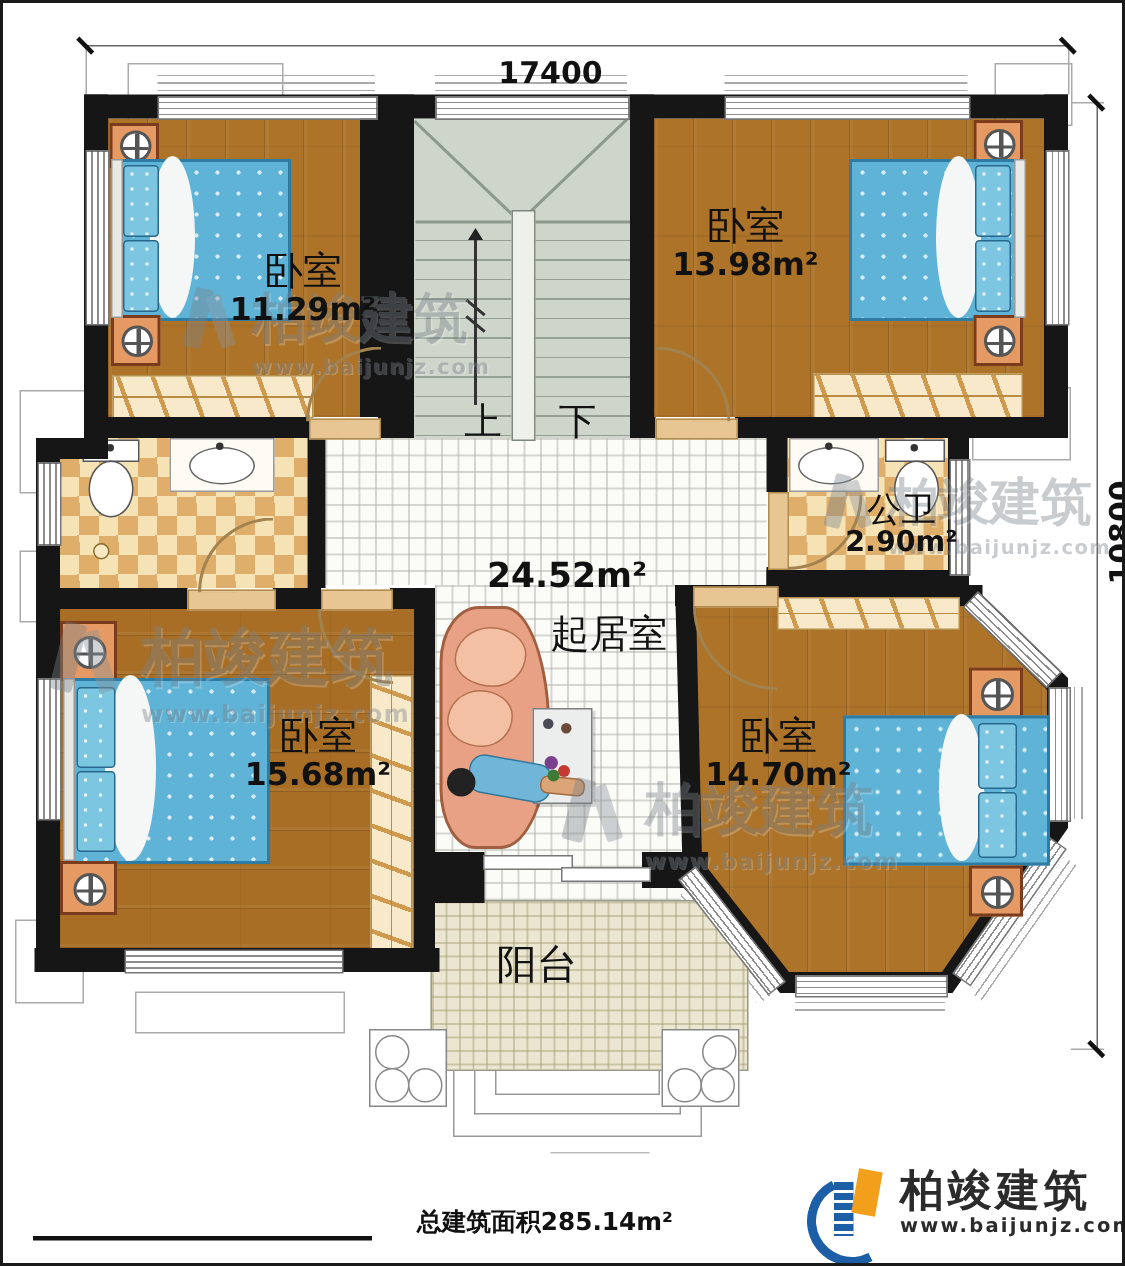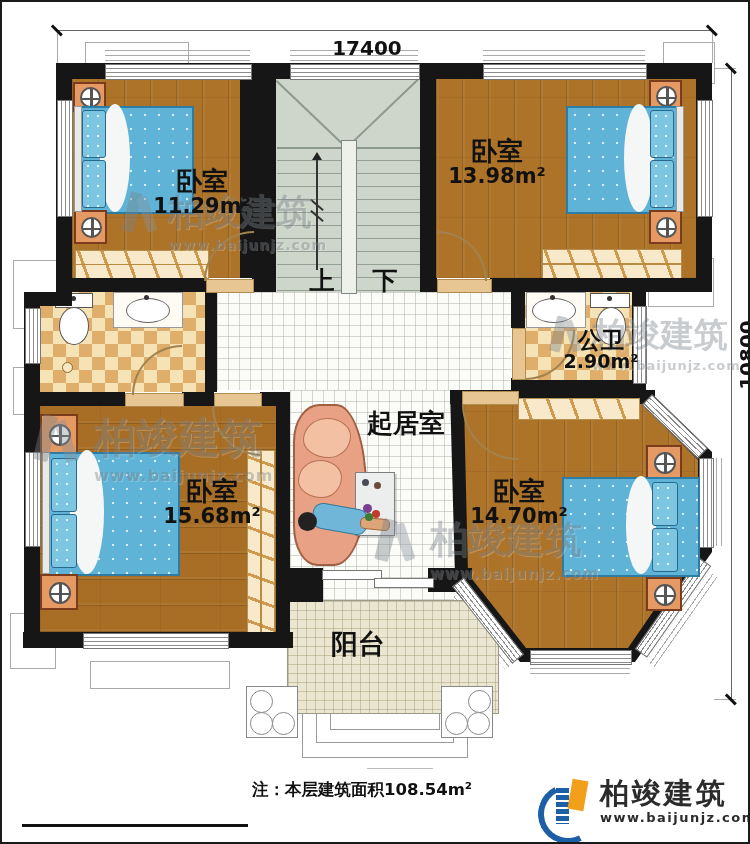--- a/index.html
+++ b/index.html
@@ -73,21 +73,21 @@
   .drain{position:absolute;border:1.5px solid #8a6a2a;border-radius:50%;background:#f8e9c4;z-index:12;}
   .sofa{position:absolute;background:#e8a184;border:2px solid #a05f41;z-index:10;
         border-radius:46% 54% 58% 42%/30% 68% 62% 32%;}
   .cushion{position:absolute;background:#f4c0a4;border:1.5px solid #b4714f;border-radius:50% 50% 46% 54%/55% 45% 55% 45%;z-index:11;}
   .column{position:absolute;background:#fff;border:1.5px solid #888;z-index:24;}
   .ccirc{position:absolute;border:1.5px solid #888;border-radius:50%;background:#fff;}
   .steps{position:absolute;background:#fff;border:1px solid #999;z-index:1;}
   .panel{position:absolute;background:#fff;border:1.5px solid #777;z-index:26;}
   
   .lbl{position:absolute;transform:translateX(-50%);text-align:center;color:#111;z-index:40;line-height:1.05;white-space:nowrap;}
-  .lbl .nm{font-weight:700;}
+  .lbl .nm{font-weight:400;}
   .lbl .ar{font-weight:700;}
   .dimtxt{position:absolute;color:#111;font-weight:700;font-size:20px;z-index:40;}
   .dline{position:absolute;background:#666;z-index:3;}
   .tick{position:absolute;width:14px;height:2.5px;background:#111;transform:rotate(45deg);z-index:4;}
   
   .wm{position:absolute;opacity:.40;color:#79828a;z-index:35;display:flex;align-items:flex-start;gap:8px;
       text-shadow:1px 1px 0 rgba(255,255,255,.55);pointer-events:none;}
   .wm .mark{position:relative;flex:none;}
   .wm .bar1{position:absolute;background:#79828a;border-radius:2px;transform:rotate(14deg);}
   .wm .bar2{position:absolute;background:#8a929a;border-radius:2px;transform:rotate(-18deg);}
@@ -337,20 +337,23 @@
     <span class="ar" style="font-size:21px;">11.29m²</span>
   </div>
   <div class="lbl" style="left:497px;top:138px;">
     <span class="nm" style="font-size:26px;">卧室</span><br>
     <span class="ar" style="font-size:21px;">13.98m²</span>
   </div>
   <div class="lbl" style="left:564px;top:328px;margin-left:37px;">
     <span class="nm" style="font-size:23px;">公卫</span><br>
     <span class="ar" style="font-size:19px;">2.90m²</span>
   </div>
+  <div class="lbl" style="left:378px;top:372px;">
+    <span class="ar" style="font-size:23px;">24.52m²</span>
+  </div>
   <div class="lbl" style="left:406px;top:410px;">
     <span class="nm" style="font-size:26px;">起居室</span>
   </div>
   <div class="lbl" style="left:212px;top:478px;">
     <span class="nm" style="font-size:26px;">卧室</span><br>
     <span class="ar" style="font-size:21px;">15.68m²</span>
   </div>
   <div class="lbl" style="left:519px;top:478px;z-index:41;">
     <span class="nm" style="font-size:26px;">卧室</span><br>
     <span class="ar" style="font-size:21px;">14.70m²</span>
@@ -395,22 +398,22 @@
       <div class="bar2" style="left:27px;top:9px;width:11px;height:38px;"></div>
     </div>
     <div>
         <span class="t1" style="font-size:38px;">柏竣建筑</span>
          <span class="t2" style="font-size:15px;">www.baijunjz.com</span>
       </div>
   </div>
 
   <div class="dline" style="left:367px;top:768px;width:66px;height:1px;background:#bbb;"></div>
   <div class="ft-underline"></div>
-  <div class="ft-note" style="left:252px;top:779px;">
-    <span>注：</span><span>本层建筑面积108.54m²</span>
+  <div class="ft-note" style="left:278px;top:804px;">
+    <span>总建筑面积285.14m²</span>
   </div>
   <div class="logo">
     <div class="glyph">
       <div class="swoosh"></div>
         <div class="bblue"></div>
         <div class="borange"></div>
     </div>
     <div class="btext">
       <span class="brand">柏竣建筑</span>
       <span class="site">www.baijunjz.com</span>

